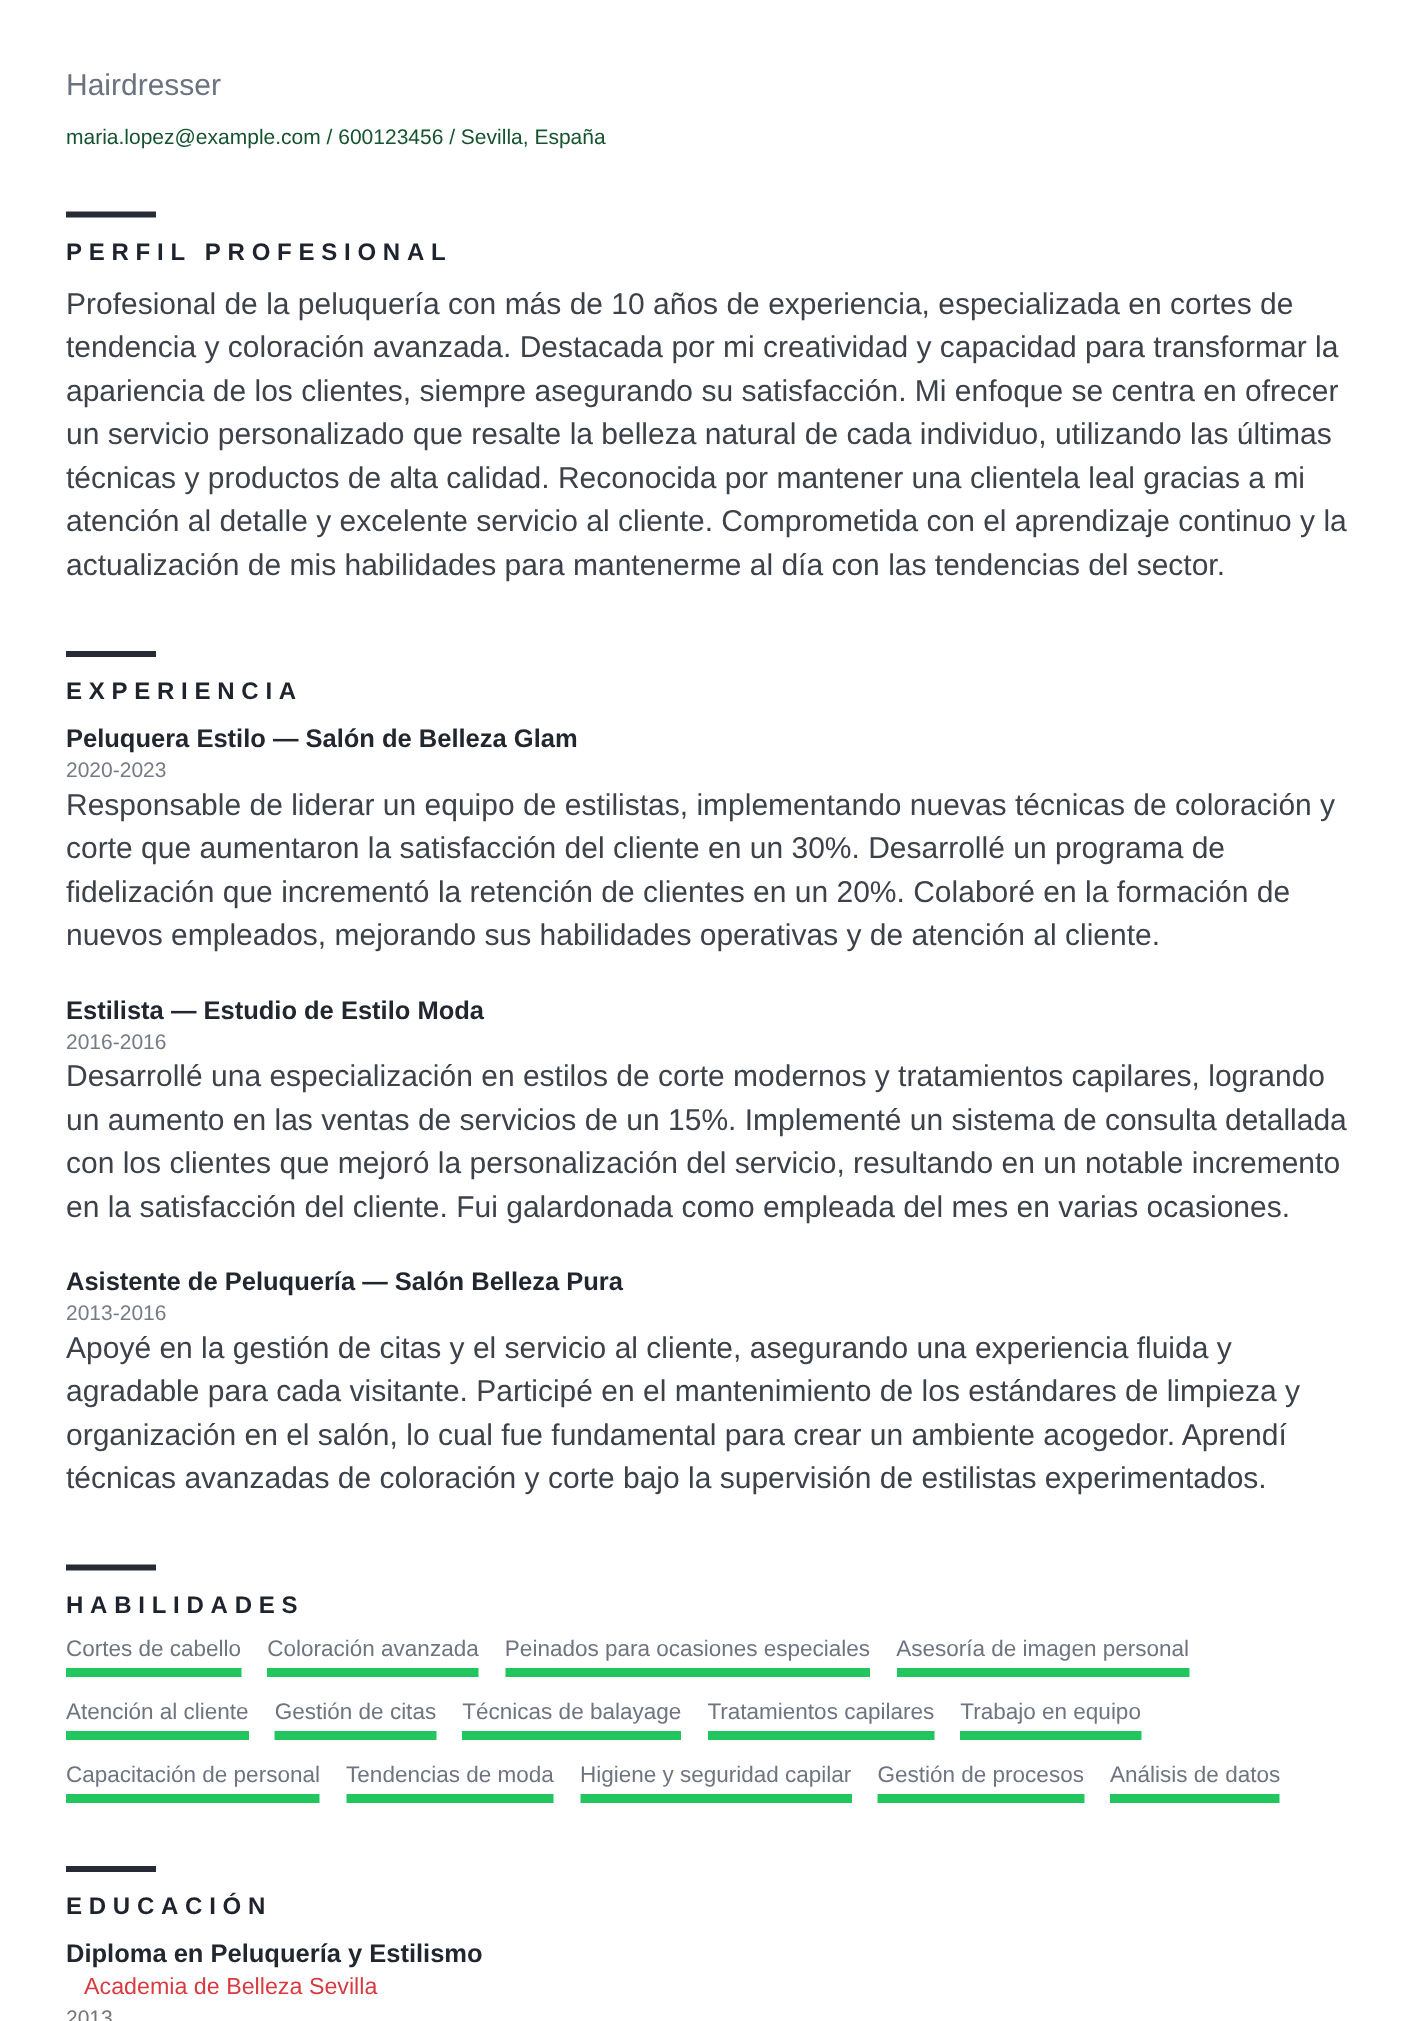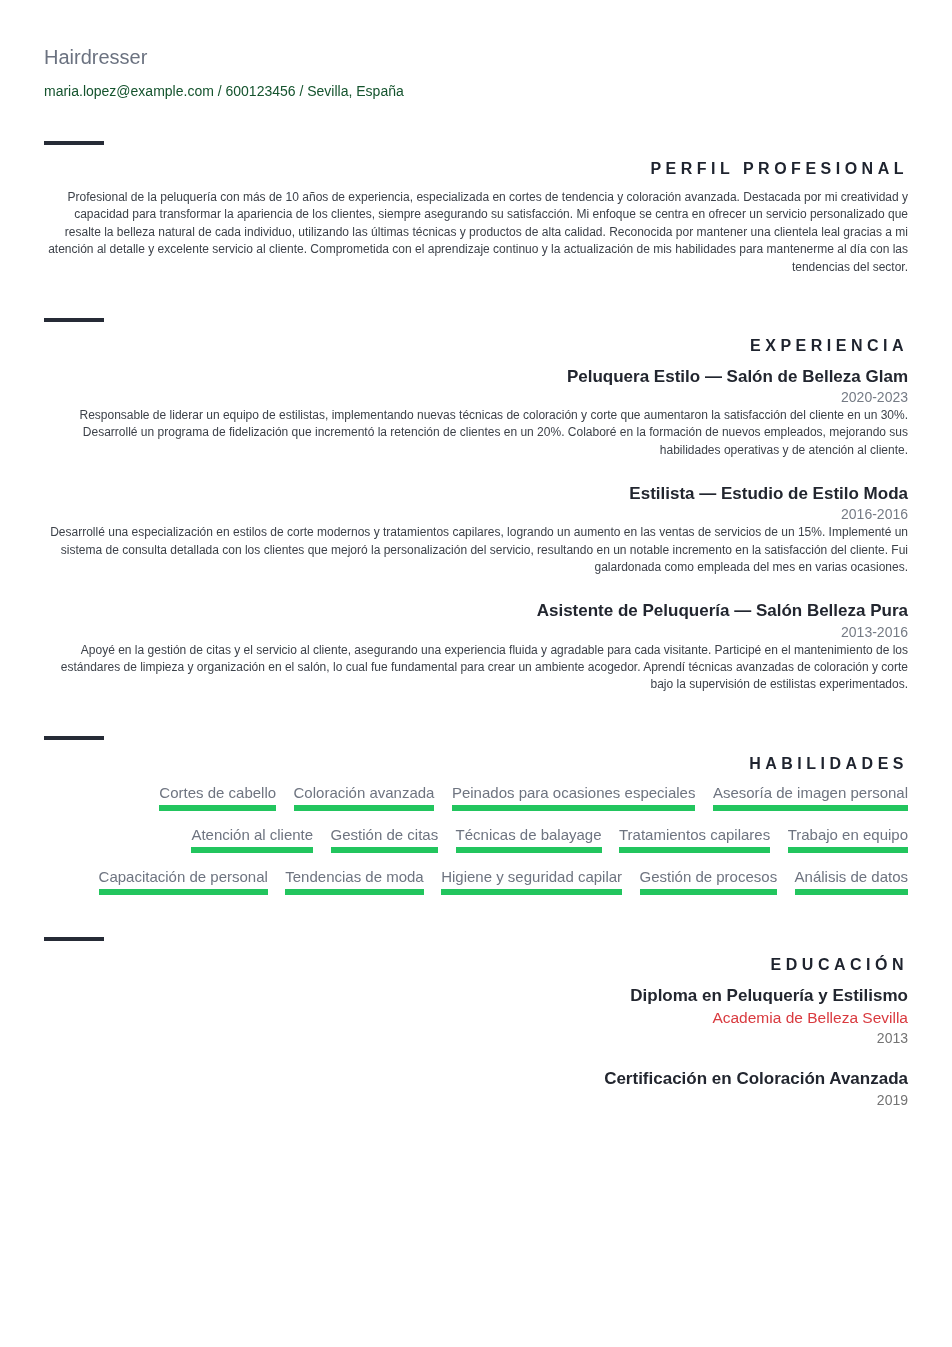--- a/index.html
+++ b/index.html
@@ -29,36 +29,36 @@
     color: #6b7280;
     margin: 0 0 14px 0;
   }
   .contact-line {
     font-size: 14px;
     color: #14532d;
     margin: 0;
   }
 
   
-  .section { margin-top: 42px; text-align: right; }
+  .section { margin-top: 42px; }
   .section-rule {
     width: 60px;
     height: 4px;
     background: #262b36;
     margin: 0 0 15px 0;
   }
   .section-heading {
     font-size: 16px;
     font-weight: 700;
     letter-spacing: 4.5px;
     color: #1e232e;
     margin: 0 0 11px 0;
   }
   .body-text {
-    font-size: 12px;
+    font-size: 20px;
     line-height: 1.45;
     margin: 0;
     color: #3d424a;
   }
 
   
   .job { margin-bottom: 24px; }
   .job:last-child { margin-bottom: 0; }
   .job-heading {
     font-size: 17px;
@@ -92,21 +92,21 @@
   .edu-degree {
     font-size: 17px;
     font-weight: 700;
     color: #22262f;
     margin: 0 0 2px 0;
     line-height: 1.3;
   }
   .edu-school {
     font-size: 15.5px;
     color: #d93a3f;
-    margin: 0 0 3px 1px;
+    margin: 0 0 3px 12px;
   }
   .edu-year {
     font-size: 14px;
     color: #737373;
     margin: 0;
   }
 </style>
 </head>
 <body>
 

